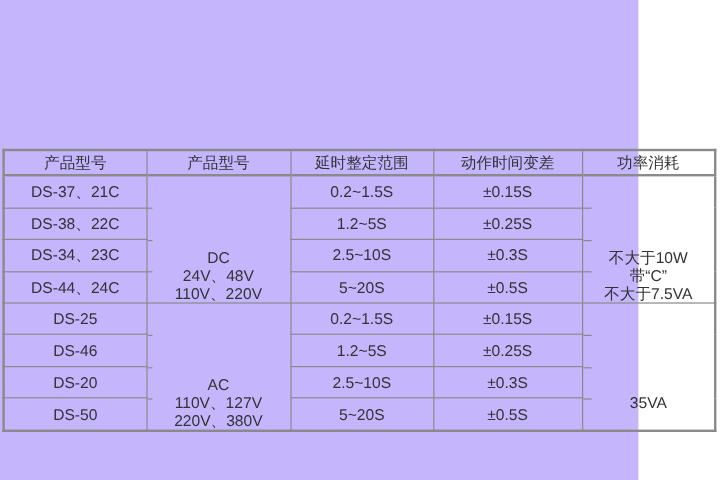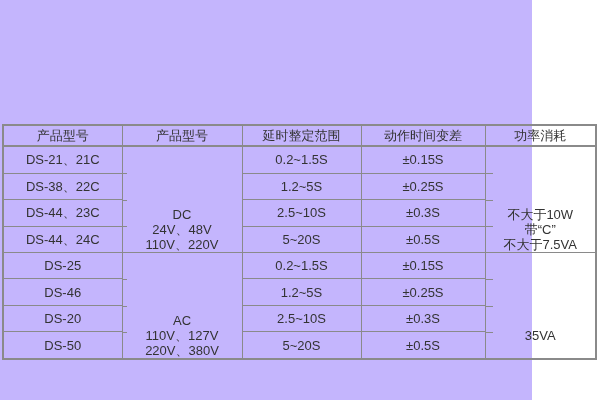--- a/index.html
+++ b/index.html
@@ -84,21 +84,21 @@
       <tbody>
           <tr class="hdr">
         <th class="hdr-model">产品型号</th>
         <th>产品型号</th>
         <th>延时整定范围</th>
         <th>动作时间变差</th>
         <th>功率消耗</th>
       </tr>
 
       <tr>
-        <td>DS-21、21C</td>
+        <td>DS-37、21C</td>
         <td class="merged voltage" rowspan="4">
           <span class="stub s1"></span>
           <span class="stub s2"></span>
           <span class="stub s3"></span>
           <span>DC
 24V、48V
 110V、220V</span>
         </td>
         <td>0.2~1.5S</td>
         <td>±0.15S</td>
@@ -110,21 +110,21 @@
 带“C”
 不大于7.5VA</span>
         </td>
       </tr>
       <tr>
         <td>DS-38、22C</td>
         <td>1.2~5S</td>
         <td>±0.25S</td>
       </tr>
       <tr>
-        <td>DS-44、23C</td>
+        <td>DS-34、23C</td>
         <td>2.5~10S</td>
         <td>±0.3S</td>
       </tr>
       <tr>
         <td>DS-44、24C</td>
         <td>5~20S</td>
         <td>±0.5S</td>
       </tr>
 
       <tr>

